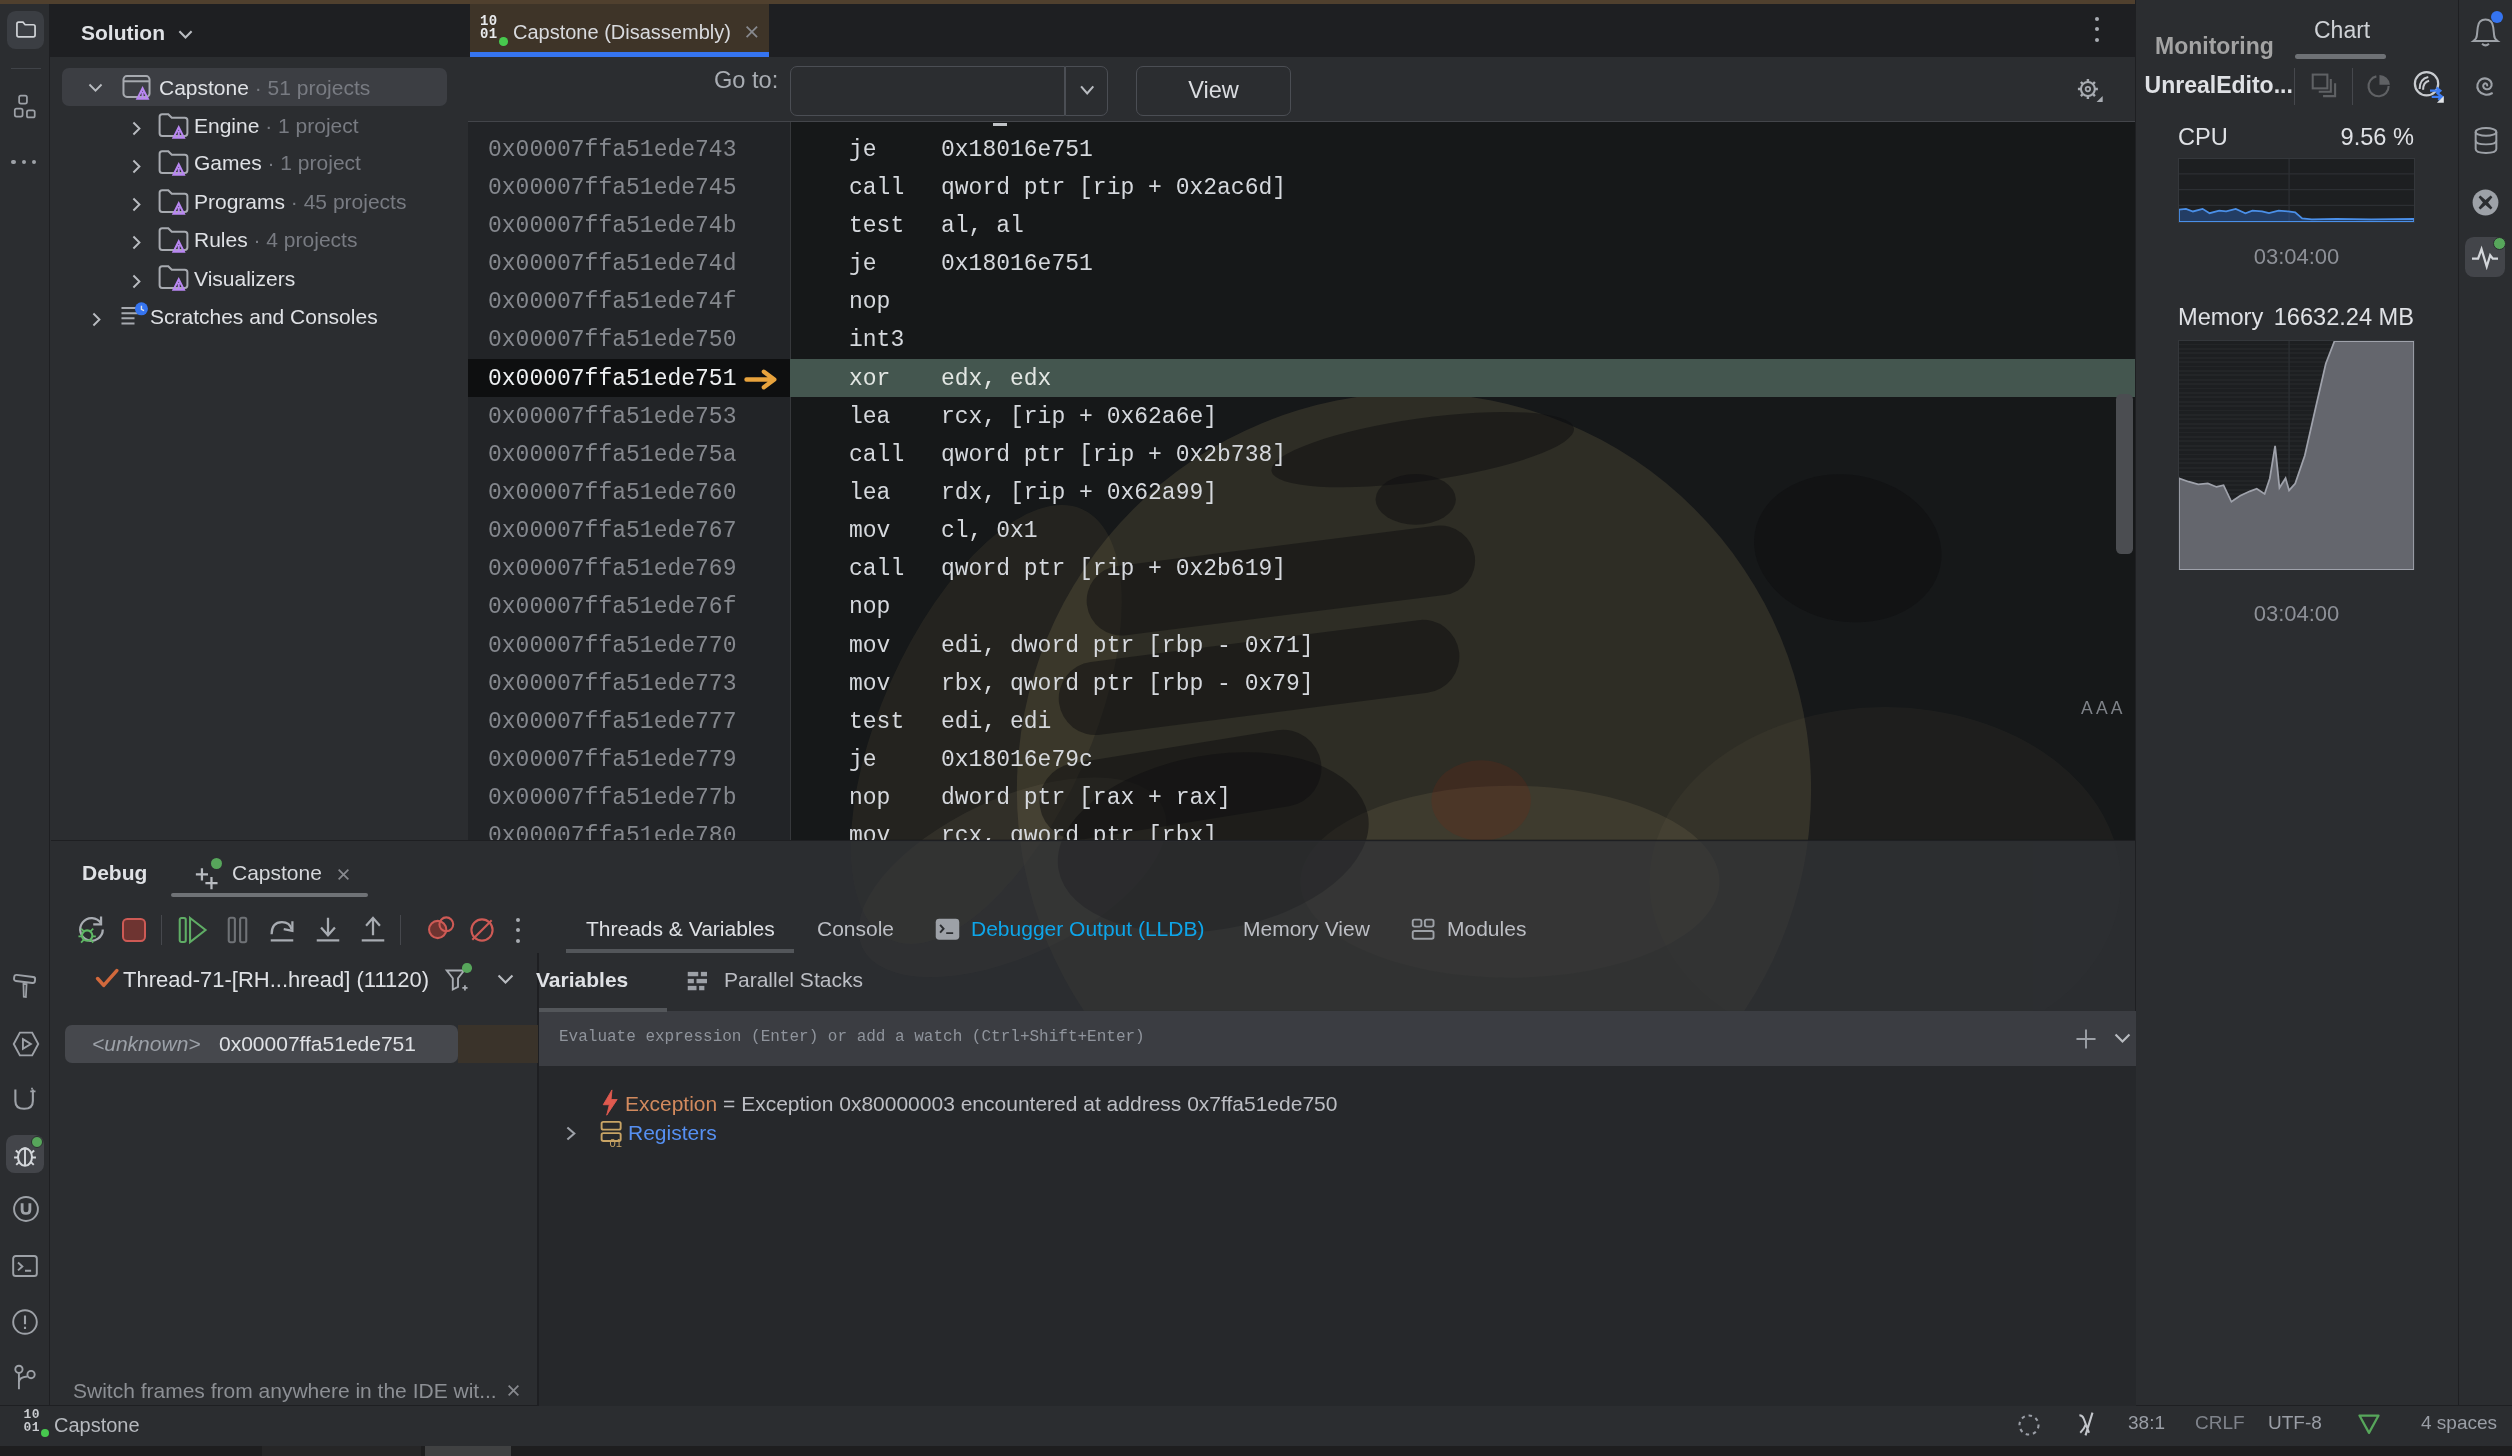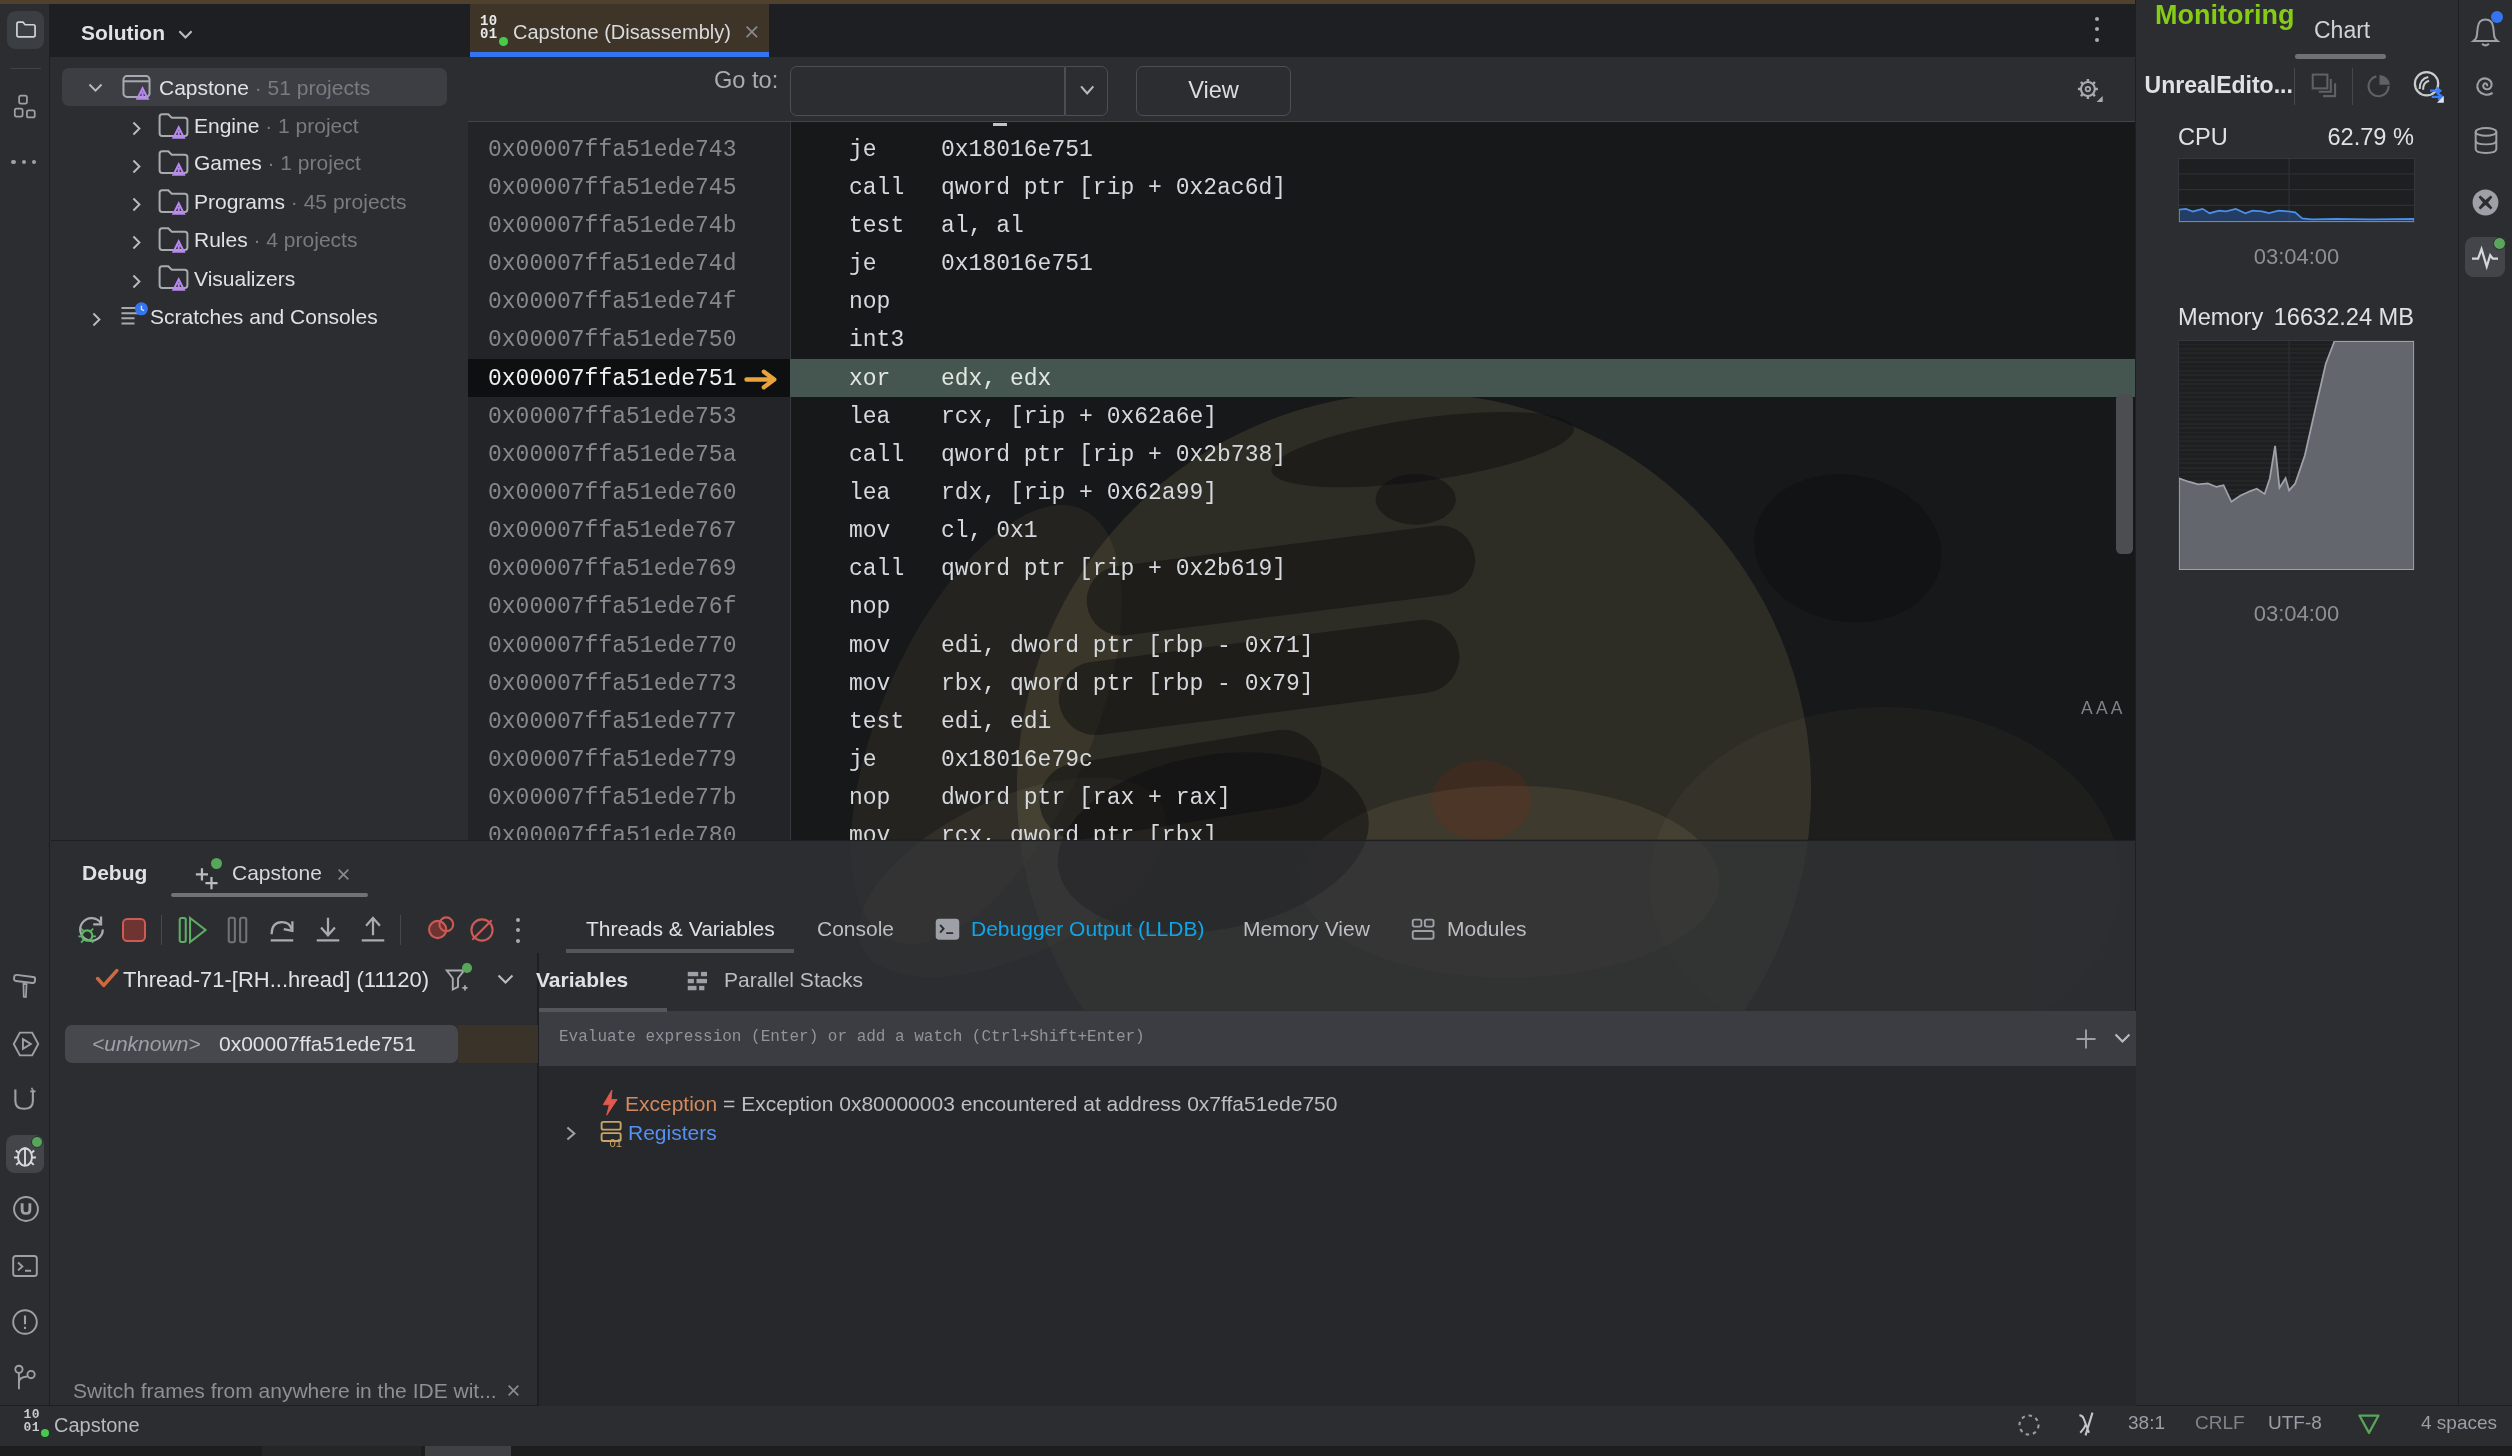--- a/index.html
+++ b/index.html
@@ -481,21 +481,21 @@
     </svg>
   <svg class="abs" style="left:548px;top:278px;font-size:24px" width="26" height="30" viewBox="0 0 30 34">
     <rect x="3" y="3" width="22" height="9" rx="2" fill="none" stroke="#c8a465" stroke-width="2.2"></rect>
     <rect x="3" y="16" width="22" height="9" rx="2" fill="none" stroke="#c8a465" stroke-width="2.2"></rect>
     <text x="12" y="32" font-size="13" fill="#c8a465" font-family="Liberation Sans">01</text>
   </svg>
   <div class="abs" style="left:577px;top:280px;color:#5690f2;">Registers</div>
 </div>
 
 <div class="abs" id="monitor" style="left:2135px;top:0;width:323px;height:1405px;">
-  <div class="abs" style="left:20px;top:0;font-size:27px;font-weight:bold;color:#84cc16;">Monitoring</div>
+  <div class="abs" style="left:20px;top:33px;font-size:23px;font-weight:bold;color:#a3a3a3;">Monitoring</div>
   <div class="abs" style="left:179px;top:16.6px;font-size:23px;color:#cfd2d6;">Chart</div>
   <div class="abs" style="left:160px;top:54px;width:91px;height:5.2px;background:#6e7175;border-radius:2.6px;"></div>
   <div class="abs" style="left:9.6px;top:72px;font-size:23px;font-weight:bold;color:#dfe1e5;">UnrealEdito...</div>
   <div class="abs" style="left:159px;top:68px;width:1.3px;height:37px;background:#46484d;"></div>
   <div class="abs" style="left:217px;top:68px;width:1.3px;height:37px;background:#46484d;"></div>
   <svg class="abs" style="left:175px;top:72px;" width="33" height="31" viewBox="0 0 38 36">
     <rect x="3" y="3" width="17" height="16" fill="none" stroke="#5f6164" stroke-width="2.4"></rect>
     <path d="M10 23 L24 23 L24 8 M15 28 L29 28 L29 13" fill="none" stroke="#5f6164" stroke-width="2.4"></path>
   </svg>
   <svg class="abs" style="left:230px;top:72px;" width="28" height="28" viewBox="0 0 32 32">
@@ -503,21 +503,21 @@
     <path d="M16.5 3.5 A 12 12 0 0 1 28.5 14.5 L16.5 14.5 Z" fill="#5f6164"></path>
   </svg>
   <svg class="abs" style="left:276px;top:70px;" width="38" height="38" viewBox="0 0 44 44">
     <circle cx="18" cy="16" r="13.5" fill="none" stroke="#c9ccd0" stroke-width="2.6"></circle>
     <path d="M10 22 Q10 10 20 8 M14 23 Q14 14 21 12.5" fill="none" stroke="#c9ccd0" stroke-width="2.4"></path>
     <path d="M22 24 L33 24 M29.5 20.5 L34 24 L29.5 27.5 M24 31 L35 31 M31.5 27.5 L36 31 L31.5 34.5" fill="none" stroke="#3d7df5" stroke-width="2.6"></path>
     <path d="M30 38 L38 38 L38 30 Z" fill="#e2e4e7"></path>
   </svg>
 
   <div class="abs" style="left:43px;top:124px;font-size:23.6px;color:#dfe1e5;">CPU</div>
-  <div class="abs" style="left:0;top:124px;width:279px;text-align:right;font-size:23.6px;color:#dfe1e5;">62.79 %</div>
+  <div class="abs" style="left:0;top:124px;width:279px;text-align:right;font-size:23.6px;color:#dfe1e5;">9.56 %</div>
   <div class="abs" style="left:43px;top:158px;width:237px;height:65px;background:#1d1f21;border:0.9px solid #34373b;">
     <svg width="235" height="63" viewBox="0 0 269 72">
       <path d="M0 17 L269 17 M0 35 L269 35 M0 53 L269 53 M126 0 L126 72" stroke="#2c2f33" stroke-width="1.5"></path>
       <path d="M0 58 L8 57 L16 60 L27 57 L35 62 L46 59 L54 60 L65 57 L76 62 L84 59 L95 60 L103 62 L114 59 L125 60 L133 61 L141 68 L152 69 L180 68.5 L220 69 L269 68.5 L269 72 L0 72 Z" fill="#2d62b5" fill-opacity="0.45" stroke="#4a8fe8" stroke-width="2"></path>
     </svg>
   </div>
   <div class="abs" style="left:43px;top:244px;width:237px;text-align:center;font-size:22px;color:#8d9097;">03:04:00</div>
 
   <div class="abs" style="left:43px;top:304px;font-size:23.6px;color:#dfe1e5;">Memory</div>
   <div class="abs" style="left:0;top:304px;width:279px;text-align:right;font-size:23.6px;color:#dfe1e5;">16632.24 MB</div>

